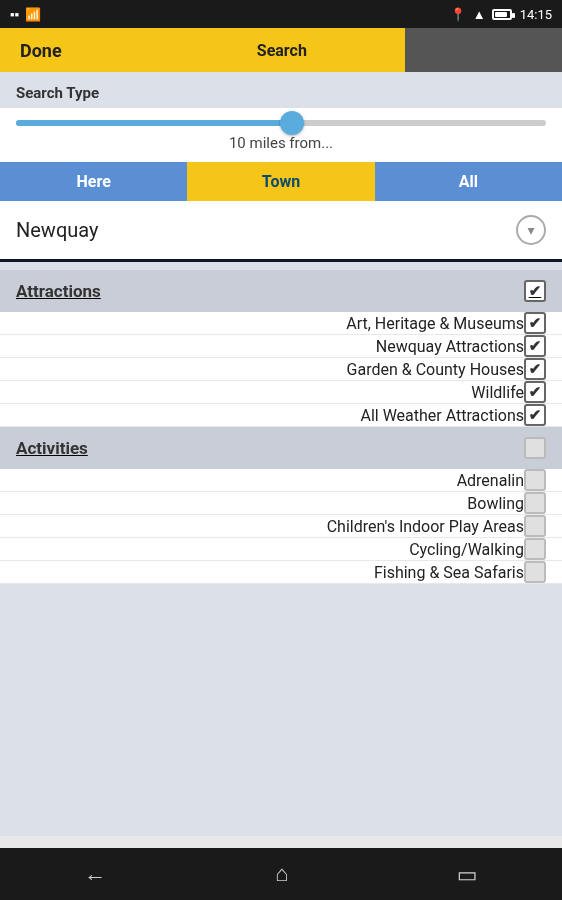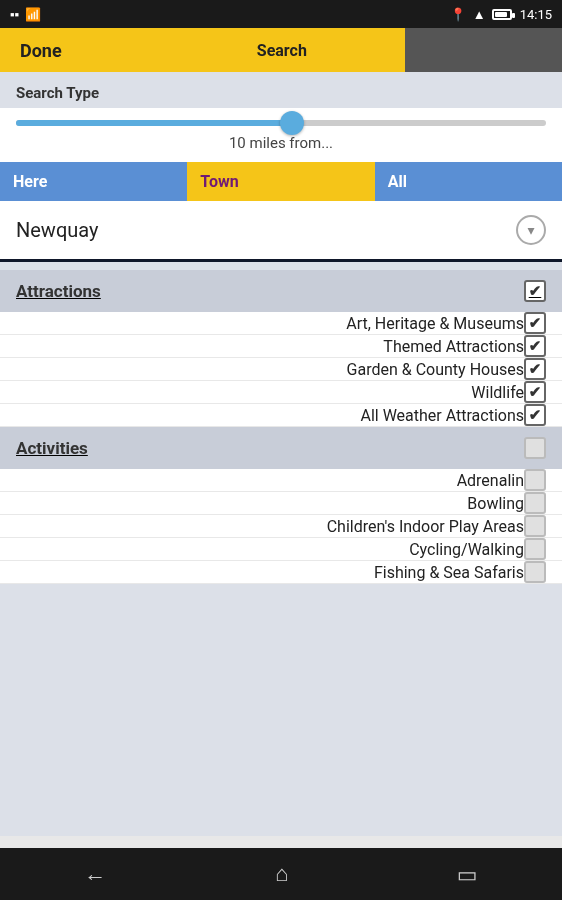--- a/index.html
+++ b/index.html
@@ -114,30 +114,30 @@
       margin-top: 4px;
     }
 
     
     .tab-bar {
       display: flex;
       background: #5a8fd4;
     }
     .tab-item {
       flex: 1;
-      text-align: left;
+      text-align: center;
       padding: 10px 13px;
       font-size: 16px;
       font-weight: bold;
       color: white;
       cursor: pointer;
     }
     .tab-item.active {
       background: #f5c518;
-      color: #701a75;
+      color: #0c4a6e;
     }
 
     
     .location-row {
       background: white;
       display: flex;
       align-items: center;
       justify-content: space-between;
       padding: 14px 16px;
       border-bottom: 3px solid #0f172a;
@@ -311,21 +311,21 @@
   <div id="categories-container">
       <div class="category-header">
         <span class="category-header-label">Attractions</span>
         <div class="checkbox checked"></div>
       </div>
       <div class="list-item">
         <span class="list-item-label">Art, Heritage &amp; Museums</span>
         <div class="checkbox checked"></div>
       </div>
       <div class="list-item">
-        <span class="list-item-label">Themed Attractions</span>
+        <span class="list-item-label">Newquay Attractions</span>
         <div class="checkbox checked"></div>
       </div>
       <div class="list-item">
         <span class="list-item-label">Garden &amp; County Houses</span>
         <div class="checkbox checked"></div>
       </div>
       <div class="list-item">
         <span class="list-item-label">Wildlife</span>
         <div class="checkbox checked"></div>
       </div>

